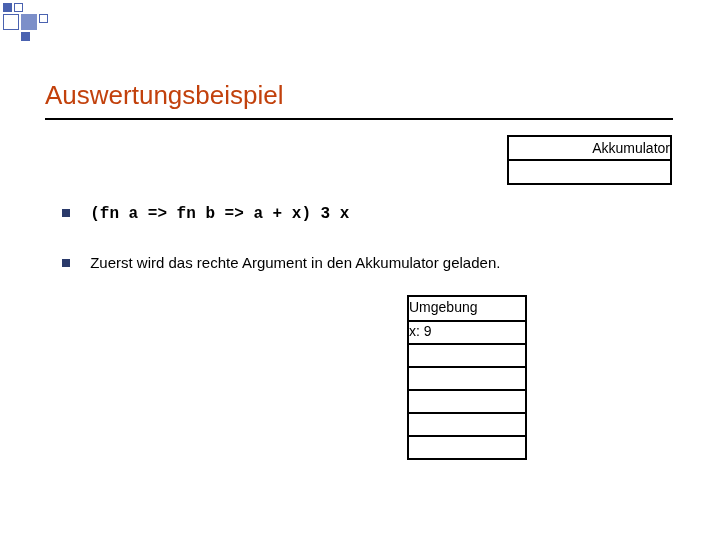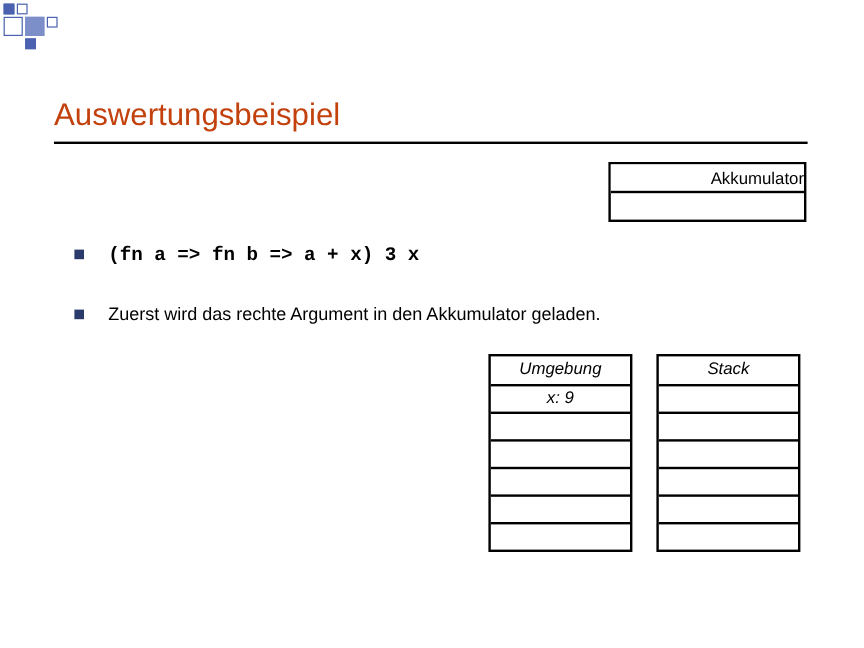--- a/index.html
+++ b/index.html
@@ -40,23 +40,22 @@
   #b1{top:204px}
   #b2{top:254px}
   .code{font-family:"Courier New",monospace;font-size:16px;font-weight:bold}
   .tables{position:absolute;left:407px;top:295px}
   .col{display:inline-block;vertical-align:top}
   .env{width:120px}
   .gap{width:20px}
   .stk{width:120px}
   .cellbox{border:2px solid #000;box-sizing:border-box}
   .cell{
-    height:21px;line-height:19px;font-size:14px;text-align:center;
+    height:21px;line-height:19px;font-size:14px;text-align:left;
     border-top:2px solid #000;
-    font-style:italic;
   }
   .cell:first-child{border-top:none}
   .head{height:23px;line-height:21px}
 </style>
 </head>
 <body>
 
 <div class="deco" id="deco">
     <div class="sq" style="left: 3px; top: 3px; width: 9px; height: 9px; background: rgb(74, 98, 176); border: 1px solid rgb(74, 98, 176);"></div>
     <div class="sq" style="left: 14px; top: 3px; width: 9px; height: 9px; background: rgb(255, 255, 255); border: 1px solid rgb(74, 98, 176);"></div>
@@ -88,24 +87,14 @@
   <div class="col env">
     <div class="cellbox" id="envbox">
       <div class="cell head">Umgebung</div>
     <div class="cell">x: 9</div>
         <div class="cell"></div>
         <div class="cell"></div>
         <div class="cell"></div>
         <div class="cell"></div>
         <div class="cell"></div>
       </div>
-  </div><div class="col gap"></div><div class="col stk">
-    <div class="cellbox" id="stkbox">
-      <div class="cell head">Stack</div>
-    <div class="cell"></div>
-        <div class="cell"></div>
-        <div class="cell"></div>
-        <div class="cell"></div>
-        <div class="cell"></div>
-        <div class="cell"></div>
-      </div>
-  </div>
+  </div><div class="col gap"></div>
 </div>
 
 </body></html>

